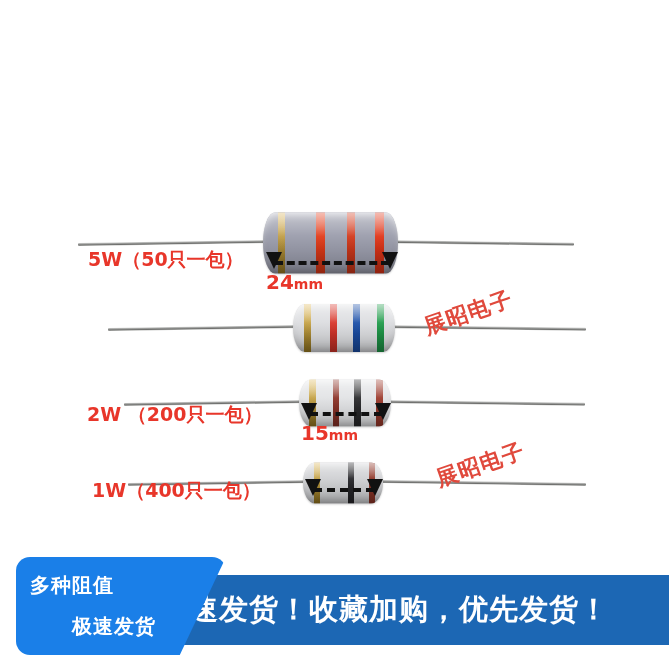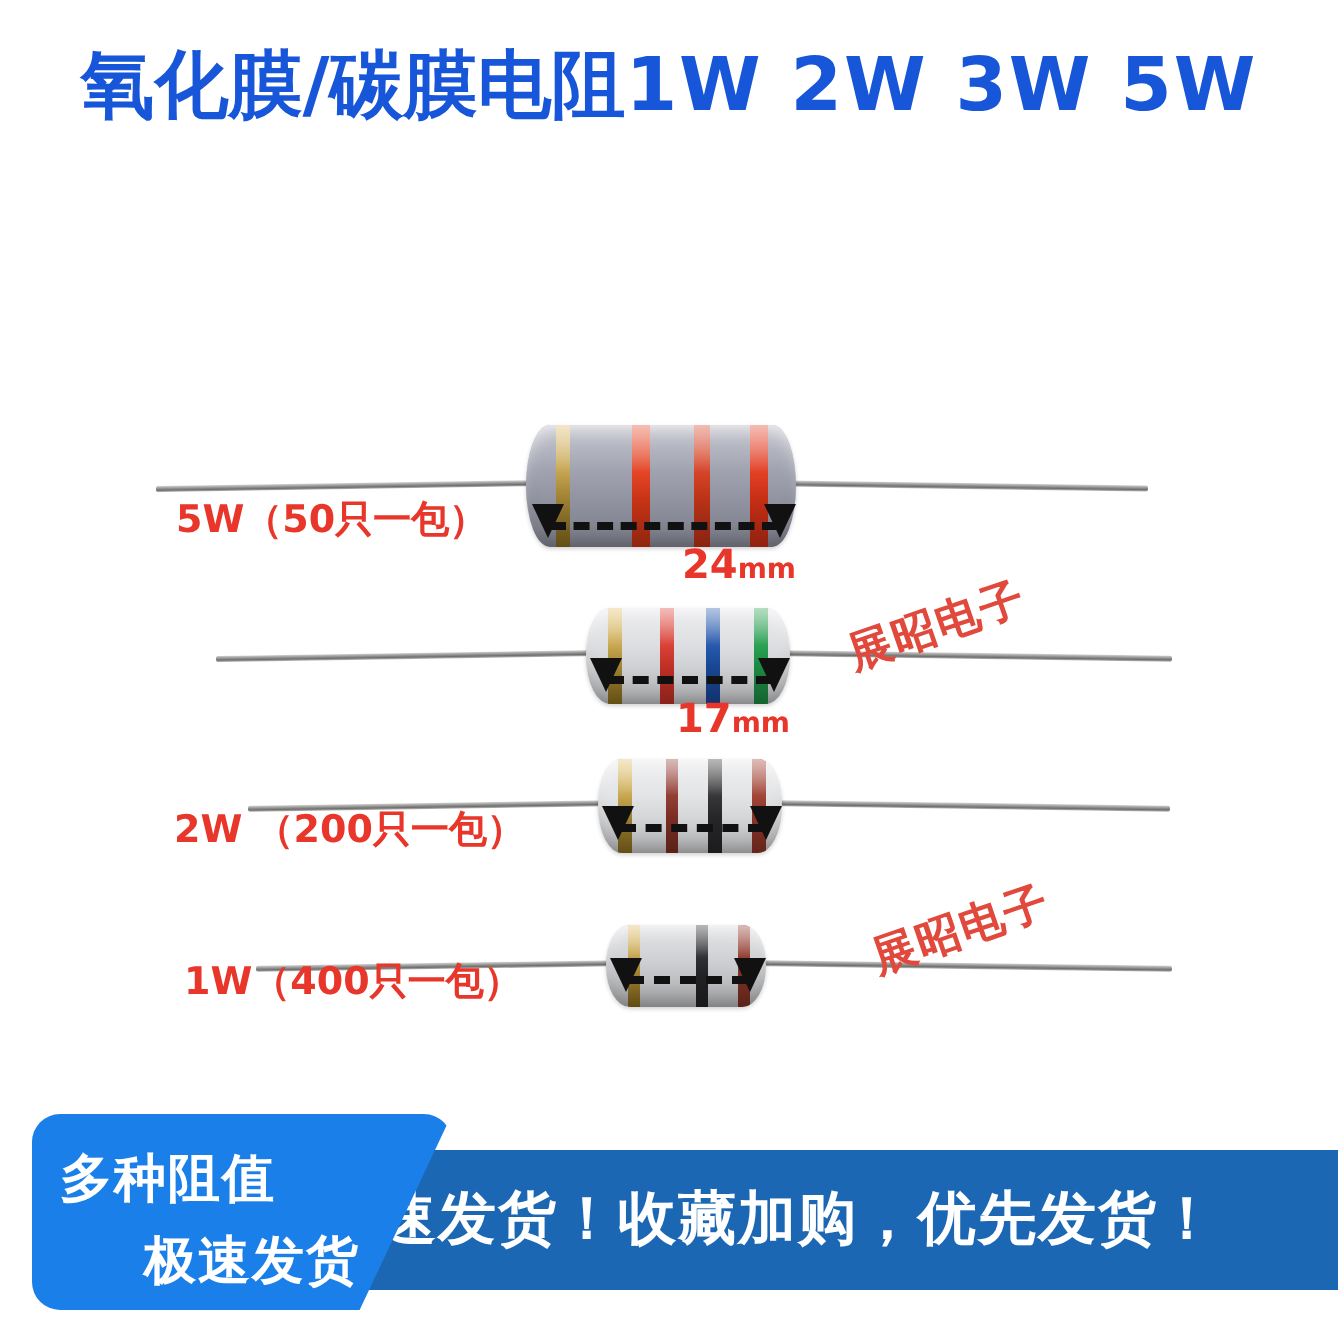--- a/index.html
+++ b/index.html
@@ -64,21 +64,21 @@
     border-top:4px dashed #111;
   }
   .dim .arrow{
     position:absolute;top:-5px;width:0;height:0;
     border-left:8px solid transparent;border-right:8px solid transparent;
     border-top:17px solid #111;
   }
   .dim .arrow.a-l{left:0;}
   .dim .arrow.a-r{right:0;}
   .dim .dimtxt{
-    position:absolute;top:13px;left:0;right:0;text-align:right;
+    position:absolute;top:13px;left:0;right:0;text-align:left;
     color:#e8362a;font-weight:bold;font-size:20px;white-space:nowrap;
     font-family:"DejaVu Sans","Liberation Sans",sans-serif;
   }
   .dim .dimtxt .u{font-size:14px;}
 
   
   .wm{
     position:absolute;color:#e0493c;font-weight:bold;font-size:22px;
     white-space:nowrap;transform:rotate(-19deg);transform-origin:left center;
     font-family:"DejaVu Sans","Liberation Sans",sans-serif;letter-spacing:1px;
@@ -96,34 +96,31 @@
     display:flex;align-items:center;justify-content:flex-start;
     color:#ffffff;font-weight:bold;font-size:29px;white-space:nowrap;
     font-family:"DejaVu Sans","Liberation Sans",sans-serif;letter-spacing:1px;
   }
   .bnr-left{
     position:absolute;left:16px;top:6px;width:210px;height:98px;
     background:#1a7fe8;border-radius:14px;
     clip-path:polygon(0 0,100% 0,78% 100%,0 100%);
   }
   .bnr-left .l1,.bnr-left .l2{
-    position:absolute;color:#fff;font-weight:bold;font-size:26px;white-space:nowrap;
+    position:absolute;color:#fff;font-weight:bold;font-size:20px;white-space:nowrap;
     font-family:"DejaVu Sans","Liberation Sans",sans-serif;letter-spacing:1px;
   }
   .bnr-left .l1{left:14px;top:15px;}
   .bnr-left .l2{left:56px;top:56px;}
 </style>
 </head>
 <body>
 
 <div id="stage">
 
-  <div class="title">
-    <span>氧化膜/碳膜电阻</span><span class="w">1W 2W 3W 5W</span>
-  </div>
 
   <div class="row" style="top:195px;height:95px;">
     <div class="lead tiltL" style="left:78px;width:200px;"></div>
     <div class="lead tiltR" style="left:392px;width:182px;"></div>
 
     <div class="body" style="left:263px;width:135px;height:61px;background:#9a9cab;">
       <div class="band" style="left:15px;width:7px;background:linear-gradient(180deg,#d8b45c,#9a7a24);"></div>
       <div class="band" style="left:53px;width:9px;background:#e23a18;"></div>
       <div class="band" style="left:84px;width:8px;background:#d2381a;"></div>
       <div class="band" style="left:112px;width:9px;background:#e03417;"></div>
@@ -146,28 +143,20 @@
     <div class="lead tiltR" style="left:390px;width:196px;"></div>
 
     <div class="body" style="left:293px;width:102px;height:48px;background:#dcdde0;">
       <div class="band" style="left:11px;width:7px;background:linear-gradient(180deg,#e0bb5e,#9c7c22);"></div>
       <div class="band" style="left:37px;width:7px;background:#d8352a;"></div>
       <div class="band" style="left:60px;width:7px;background:#1b4fa8;"></div>
       <div class="band" style="left:84px;width:7px;background:#1f9b4a;"></div>
     </div>
 
 
-    <div class="dim" style="left:295px;top:49px;width:100px;">
-      <div class="dashline"></div>
-      <div class="arrow a-l"></div>
-      <div class="arrow a-r"></div>
-      <div class="dimtxt">
-        <span>17</span><span class="u">mm</span>
-      </div>
-    </div>
 
     <div class="wm" style="left:425px;top:28px;">展昭电子</div>
   </div>
 
   <div class="row" style="top:362px;height:82px;">
     <div class="lead tiltL" style="left:124px;width:182px;"></div>
     <div class="lead tiltR" style="left:389px;width:196px;"></div>
 
     <div class="body" style="left:299px;width:92px;height:47px;background:#e2e3e5;">
       <div class="band" style="left:10px;width:7px;background:linear-gradient(180deg,#dfbb5d,#9a7a22);"></div>
@@ -175,20 +164,23 @@
       <div class="band" style="left:55px;width:7px;background:#2b2b2d;"></div>
       <div class="band" style="left:77px;width:7px;background:#9c3a2c;"></div>
     </div>
 
     <div class="spec" style="left:87px;top:40px;">2W （200只一包）</div>
 
     <div class="dim" style="left:301px;top:46px;width:90px;">
       <div class="dashline"></div>
       <div class="arrow a-l"></div>
       <div class="arrow a-r"></div>
+      <div class="dimtxt">
+        <span>15</span><span class="u">mm</span>
+      </div>
     </div>
   </div>
 
   <div class="row" style="top:443px;height:80px;">
     <div class="lead tiltL" style="left:128px;width:182px;"></div>
     <div class="lead tiltR" style="left:382px;width:204px;"></div>
 
     <div class="body" style="left:303px;width:80px;height:41px;background:#cfd0d3;">
       <div class="band" style="left:11px;width:6px;background:linear-gradient(180deg,#dcb85c,#96761f);"></div>
       <div class="band" style="left:45px;width:6px;background:#26262a;"></div>

